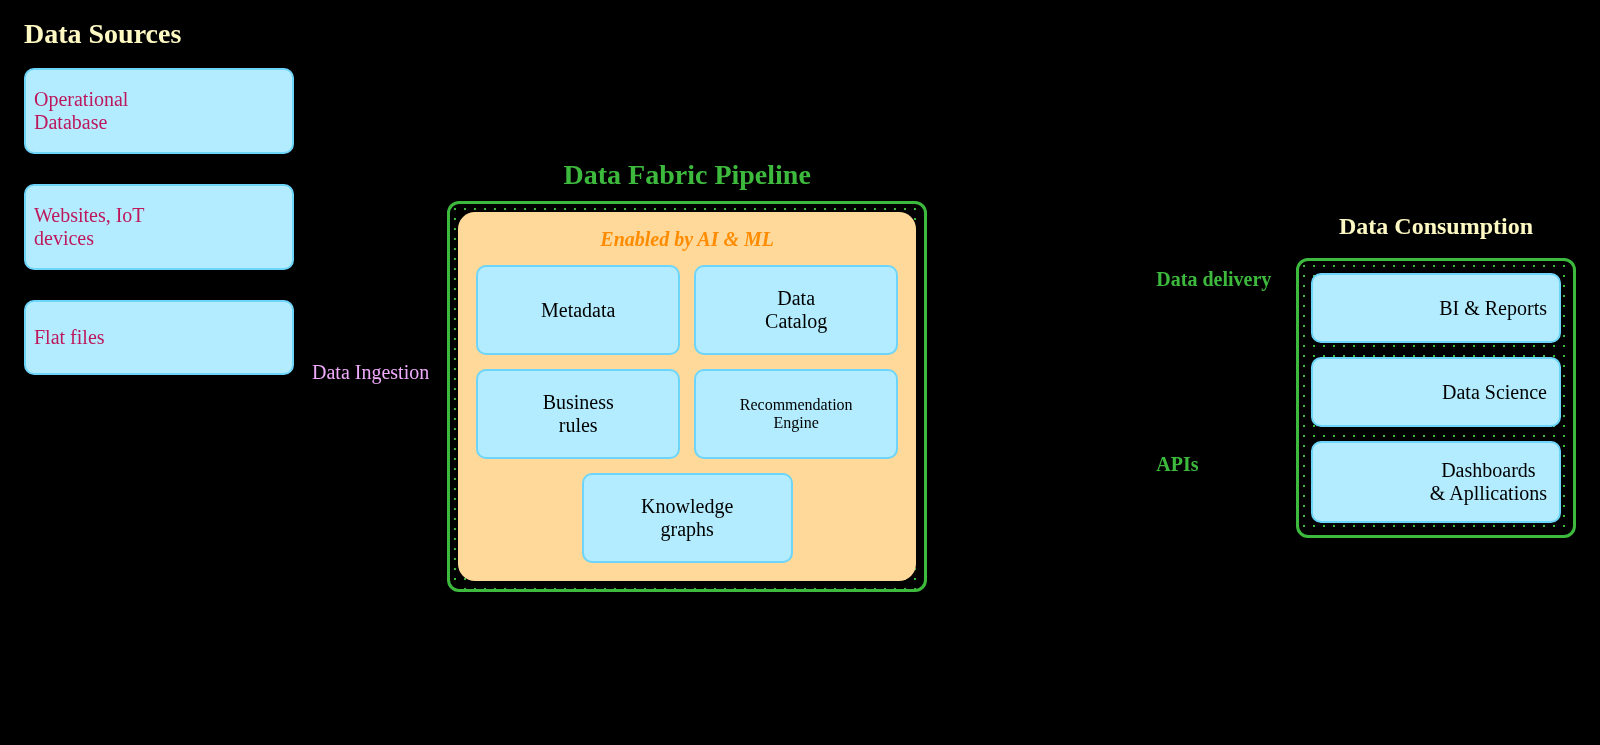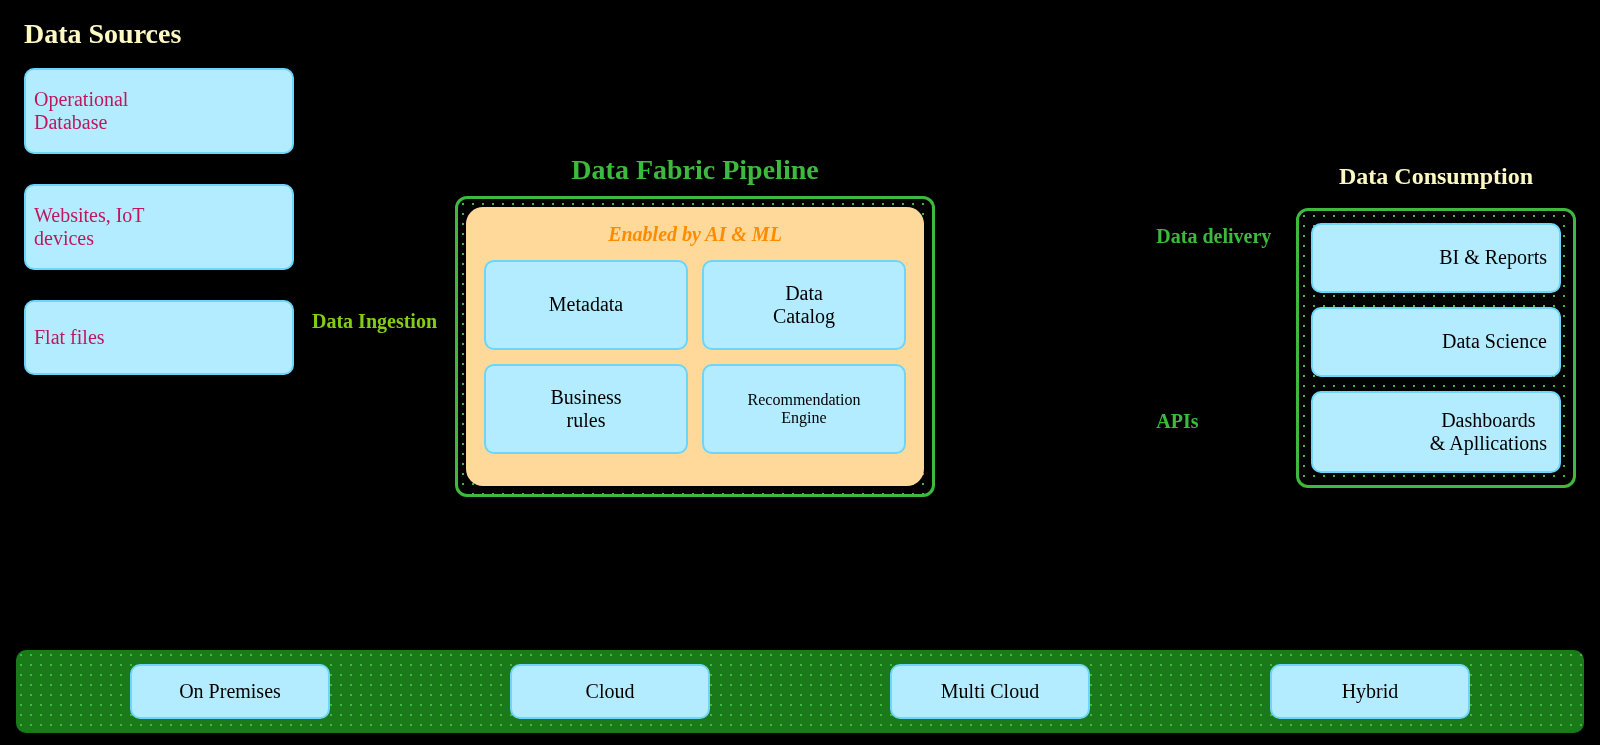--- a/index.html
+++ b/index.html
@@ -174,21 +174,21 @@
       display: flex;
       flex-direction: column;
       justify-content: space-around;
       height: 370px;
       margin: 0 10px 0 18px;
     }
 
     .delivery-item {
       display: flex;
       flex-direction: row;
-      align-items: flex-end;
+      align-items: flex-start;
       gap: 6px;
     }
 
     .delivery-text {
       color: #3dba3d;
       font-size: 20px;
       font-weight: bold;
       white-space: nowrap;
     }
 
@@ -300,21 +300,21 @@
       </div>
       <div class="source-box">
         <span>Flat files</span>
       </div>
     </div>
 
     <div class="middle-section">
 
       <div class="ingestion-wrapper">
         <div class="ingestion-label">
-          <span style="color:#84cc16; font-size:20px; font-weight:bold; white-space:nowrap;margin-top:31px;">Data Ingestion</span>
+          <span style="color:#f0abfc; font-size:20px; font-weight:normal; white-space:nowrap;margin-top:31px;">Data Ingestion</span>
           <span class="arrow-right">›</span>
         </div>
       </div>
 
       <div class="pipeline-wrapper">
         <div class="pipeline-title">Data Fabric Pipeline</div>
         <div class="pipeline-outer dotted-green">
           <div class="pipeline-inner">
             <div class="ai-ml-label">Enabled by AI &amp; ML</div>
             <div class="pipeline-grid">
@@ -325,20 +325,26 @@
                 <span style="white-space:pre-line;">Data
 Catalog</span>
               </div>
               <div class="pipeline-box">
                 <span style="white-space:pre-line;">Business
 rules</span>
               </div>
               <div class="pipeline-box" style="font-size:16px;">
                 <span style="white-space:pre-line;">Recommendation
 Engine</span>
+              </div>
+            </div>
+            <div style="display:flex; justify-content:center; width:100%;">
+              <div class="pipeline-box-wide">
+                <span style="white-space:pre-line;">Knowledge
+graphs</span>
               </div>
             </div>
           </div>
         </div>
       </div>
     </div>
 
     <div class="right-section">
 
       <div class="delivery-labels">
@@ -364,27 +370,13 @@
           <div class="consumption-box">
             <span style="white-space:pre-line;">Dashboards
 &amp; Apllications</span>
           </div>
         </div>
       </div>
     </div>
 
   </div>
 
-  <div class="bottom-section dotted-green">
-    <div class="bottom-box">
-      <span>On Premises</span>
-    </div>
-    <div class="bottom-box">
-      <span>Cloud</span>
-    </div>
-    <div class="bottom-box">
-      <span>Multi Cloud</span>
-    </div>
-    <div class="bottom-box">
-      <span>Hybrid</span>
-    </div>
-  </div>
 </div>
 
 </body></html>

